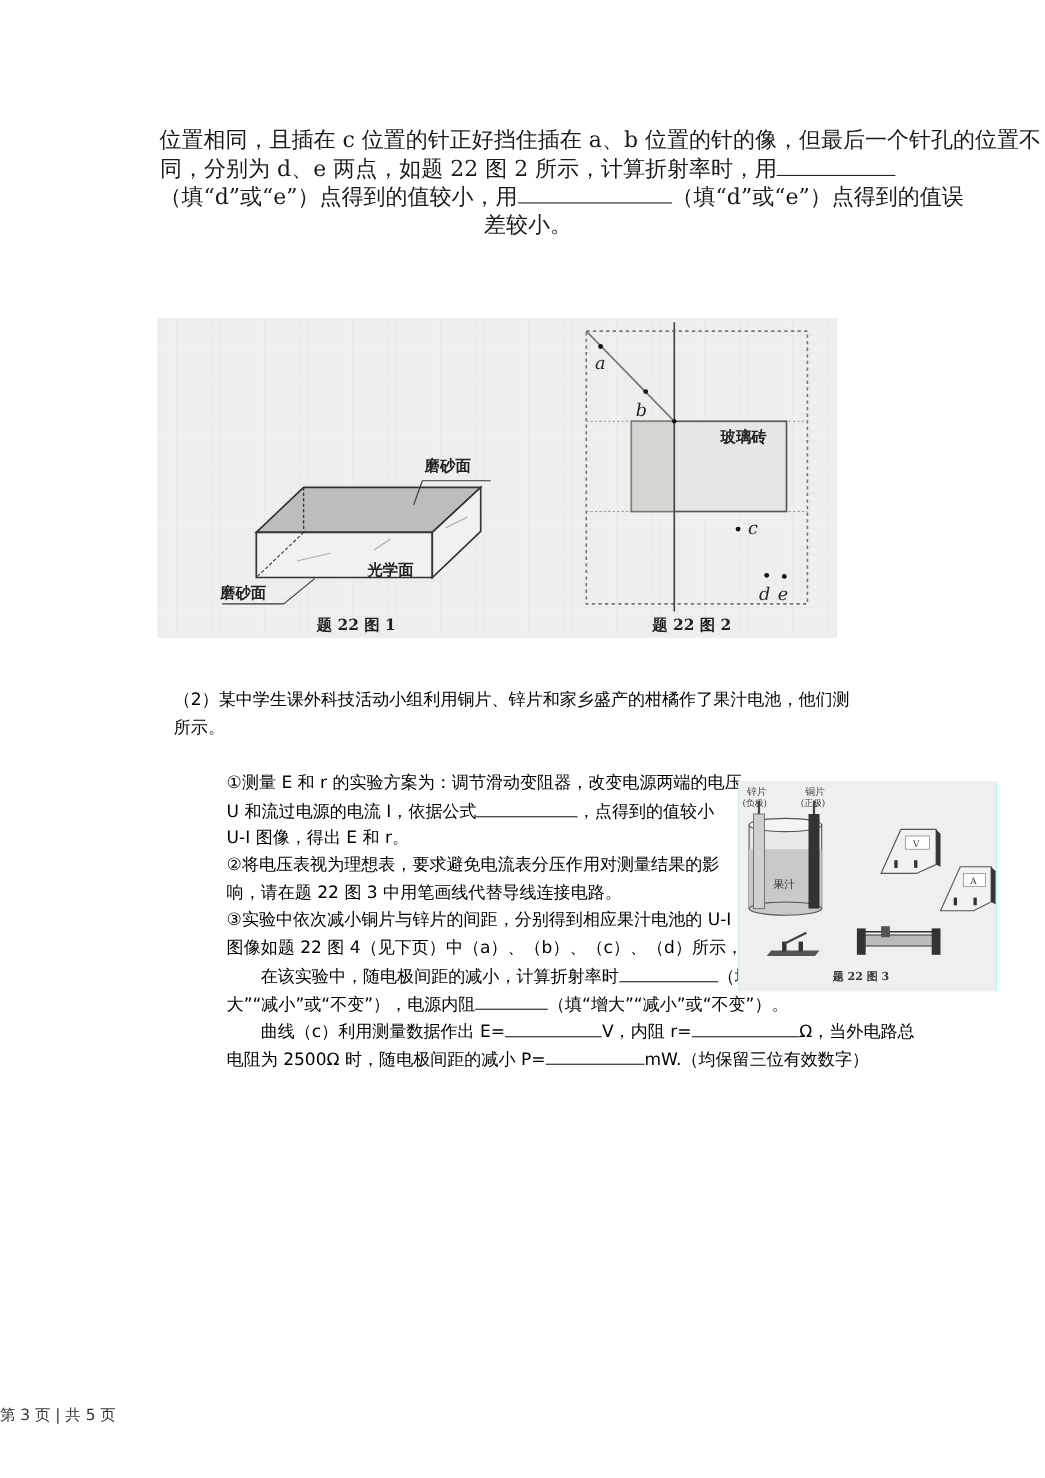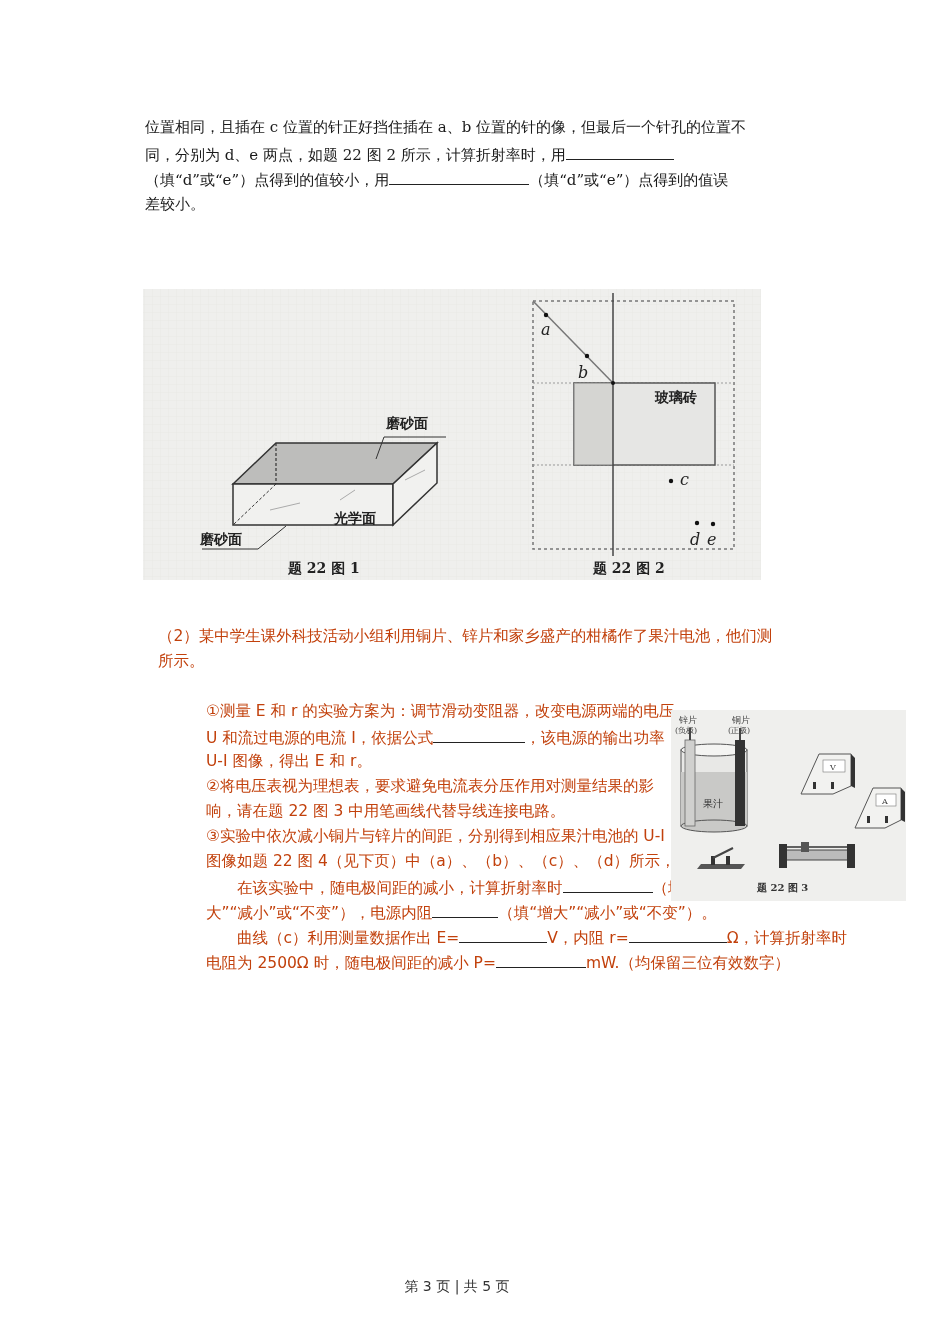--- a/index.html
+++ b/index.html
@@ -1,28 +1,28 @@
 <!DOCTYPE html>
 <html><head>
 <meta charset="utf-8">
 <style>
   html, body { margin: 0; padding: 0; }
   body {
     width: 950px; height: 1344px; background: #ffffff; position: relative; overflow: hidden;
     font-family: "DejaVu Serif", "Liberation Serif", serif; color: #1a1a1a;
   }
-  .para { position: absolute; left: 145px; width: 670px; font-size: 15px; line-height: 25.5px; white-space: nowrap; }
+  .para { position: absolute; left: 145px; width: 670px; font-size: 20px; line-height: 25.5px; white-space: nowrap; text-align: center; }
   .line { display: block; height: 25.5px; }
   .blank { display: inline-block; border-bottom: 1px solid #222; height: 18px; vertical-align: baseline; }
   .fig-photo { position: absolute; left: 143px; top: 289px; width: 618px; height: 291px; background: #eeeeec; overflow: hidden; }
   .fig3 { position: absolute; left: 671px; top: 710px; width: 235px; height: 191px; background: #5eead4; overflow: hidden; }
-  .p2 { position: absolute; left: 158px; font-size: 15.5px; line-height: 25px; white-space: nowrap; font-family: "DejaVu Sans", "Liberation Sans", sans-serif; color: #c2410c; }
+  .p2 { position: absolute; left: 158px; font-size: 15.5px; line-height: 25px; white-space: nowrap; font-family: "DejaVu Sans", "Liberation Sans", sans-serif; color: #000000; }
   .p2 .line { height: 25px; }
   .indent { padding-left: 31px; }
-  .footer { position: absolute; top: 1278px; left: 0; width: 914px; text-align: center; font-size: 14px; font-family: "DejaVu Sans", sans-serif; color: #333; }
+  .footer { position: absolute; top: 1278px; left: 0; width: 914px; text-align: left; font-size: 14px; font-family: "DejaVu Sans", sans-serif; color: #333; }
   svg text { font-family: "DejaVu Serif", serif; }
 </style>
 </head>
 <body>
 
 <div class="para" style="top:115px;">
   <span class="line">位置相同，且插在 c 位置的针正好挡住插在 a、b 位置的针的像，但最后一个针孔的位置不</span>
   <span class="line"><span>同，分别为 d、e 两点，如题 22 图 2 所示，计算折射率时，用</span><span class="blank" style="width:108px;"></span></span>
   <span class="line"><span>（填“d”或“e”）点得到的值较小，用</span><span class="blank" style="width:140px;"></span><span>（填“d”或“e”）点得到的值误</span></span>
   <span class="line">差较小。</span>
@@ -83,29 +83,29 @@
   </svg>
 </div>
 
 <div class="p2" style="top:624px;">
   <span class="line">（2）某中学生课外科技活动小组利用铜片、锌片和家乡盛产的柑橘作了果汁电池，他们测</span>
   <span class="line">所示。</span>
 </div>
 
 <div class="p2" style="top:699px;margin-left:48px;">
   <span class="line">①测量 E 和 r 的实验方案为：调节滑动变阻器，改变电源两端的电压</span>
-  <span class="line"><span>U 和流过电源的电流 I，依据公式</span><span class="blank" style="width:92px;"></span><span>，该电源的输出功率</span></span>
+  <span class="line"><span>U 和流过电源的电流 I，依据公式</span><span class="blank" style="width:92px;"></span><span>，点得到的值较小</span></span>
   <span class="line">U-I 图像，得出 E 和 r。</span>
   <span class="line">②将电压表视为理想表，要求避免电流表分压作用对测量结果的影</span>
   <span class="line">响，请在题 22 图 3 中用笔画线代替导线连接电路。</span>
   <span class="line">③实验中依次减小铜片与锌片的间距，分别得到相应果汁电池的 U-I</span>
   <span class="line">图像如题 22 图 4（见下页）中（a）、（b）、（c）、（d）所示，由此可知：</span>
   <span class="line indent"><span>在该实验中，随电极间距的减小，计算折射率时</span><span class="blank" style="width:90px;"></span><span>（填“增</span></span>
   <span class="line"><span>大”“减小”或“不变”），电源内阻</span><span class="blank" style="width:66px;"></span><span>（填“增大”“减小”或“不变”）。</span></span>
-  <span class="line indent"><span>曲线（c）利用测量数据作出 E=</span><span class="blank" style="width:88px;"></span><span>V，内阻 r=</span><span class="blank" style="width:98px;"></span><span>Ω，计算折射率时</span></span>
+  <span class="line indent"><span>曲线（c）利用测量数据作出 E=</span><span class="blank" style="width:88px;"></span><span>V，内阻 r=</span><span class="blank" style="width:98px;"></span><span>Ω，当外电路总</span></span>
   <span class="line"><span>电阻为 2500Ω 时，随电极间距的减小 P=</span><span class="blank" style="width:90px;"></span><span>mW.（均保留三位有效数字）</span></span>
 </div>
 
 <div class="fig3">
   <svg width="235" height="191" viewBox="0 0 235 191" xmlns="http://www.w3.org/2000/svg">
     <rect width="235" height="191" fill="#efefed"></rect>
 
     <g>
       <rect x="10" y="40" width="66" height="76" fill="#e8e8e6" stroke="#555" stroke-width="1"></rect>
       <ellipse cx="43" cy="40" rx="33" ry="6" fill="#f4f4f2" stroke="#555" stroke-width="1"></ellipse>

